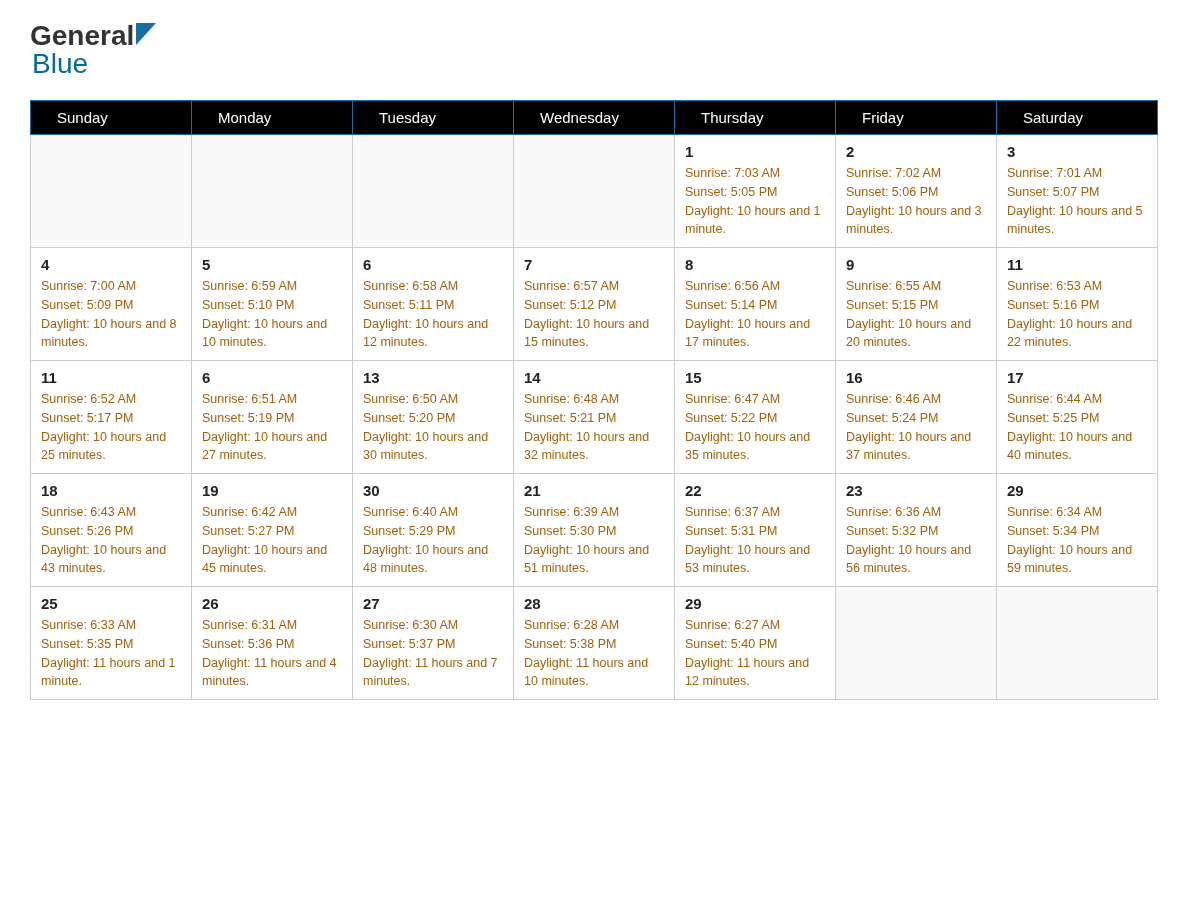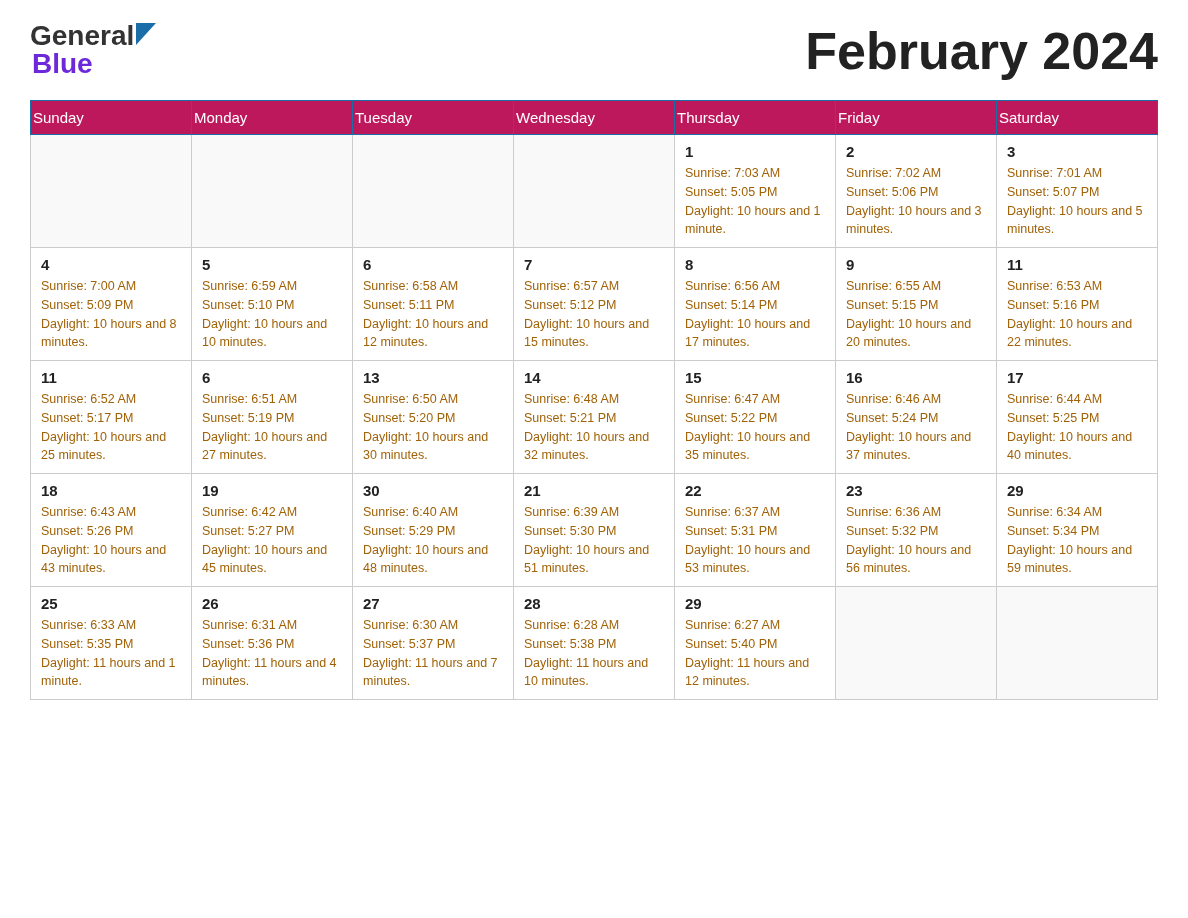--- a/index.html
+++ b/index.html
@@ -29,23 +29,23 @@
       font-size: 20px;
       color: #444;
       margin-top: 4px;
     }
     .calendar-table {
       width: 100%;
       border-collapse: collapse;
       table-layout: fixed;
     }
     .calendar-table th {
-      background-color: #be185d;
+      background-color: #000000;
       color: #fff;
-      padding: 8px 2px;
+      padding: 8px 26px;
       font-size: 15px;
       font-weight: normal;
       text-align: left;
       border: 1px solid #1a6ea8;
     }
     .calendar-table td {
       border: 1px solid #ccc;
       vertical-align: top;
       padding: 8px 10px;
       height: 110px;
@@ -78,41 +78,40 @@
       font-size: 28px;
       font-weight: bold;
       color: #333;
     }
     .logo-arrow-svg {
       margin-left: 2px;
       margin-top: -4px;
     }
     .logo-bottom-line {
       font-size: 28px;
-      font-weight: bold;
-      color: #6d28d9;
+      font-weight: normal;
+      color: #0369a1;
       margin-top: -4px;
       padding-left: 2px;
     }
   </style>
 </head>
 <body>
 
 <div class="header-section">
   <div class="logo-wrapper">
     <div class="logo-top-line">
       <span class="logo-general">General</span>
       <svg class="logo-arrow-svg" width="20" height="22" viewBox="0 0 20 22">
         <polygon points="0,0 20,0 0,22" fill="#1a6ea8"></polygon>
       </svg>
     </div>
     <div class="logo-bottom-line">Blue</div>
   </div>
   <div class="title-area">
-    <div class="month-year">February 2024</div>
   </div>
 </div>
 
 <table class="calendar-table">
   <thead>
     <tr>
     <th>Sunday</th>
         <th>Monday</th>
         <th>Tuesday</th>
         <th>Wednesday</th>

